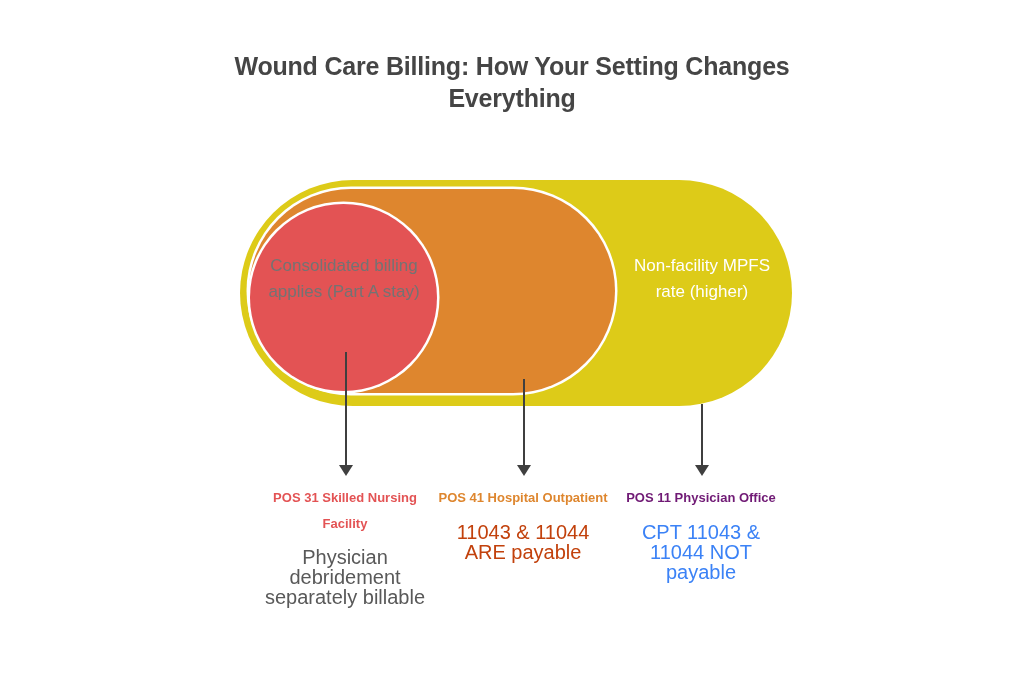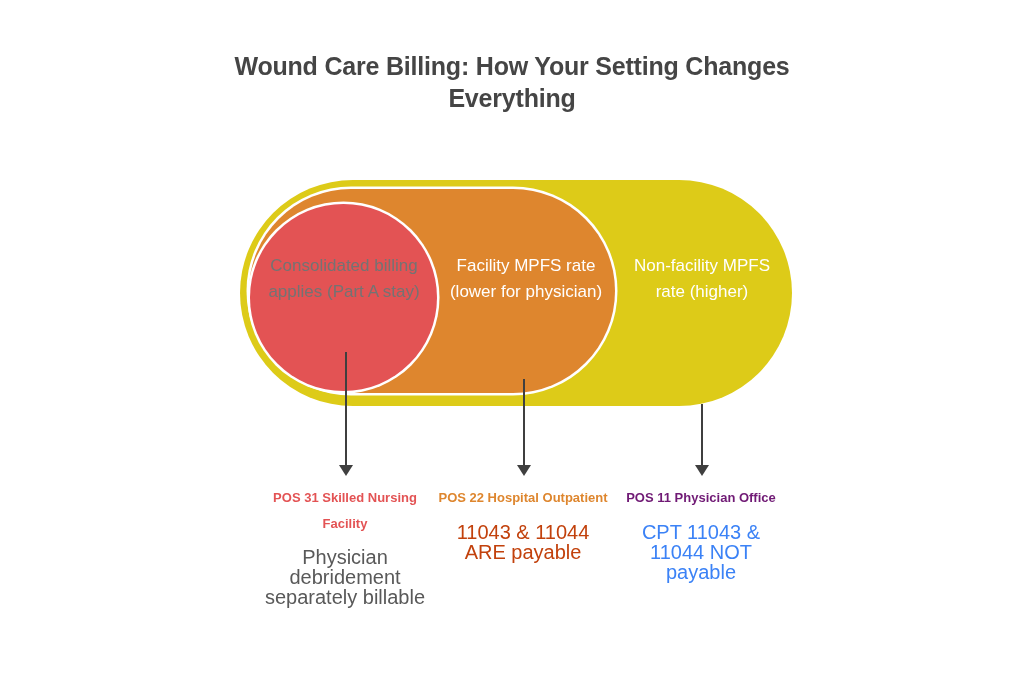--- a/index.html
+++ b/index.html
@@ -139,39 +139,38 @@
 
   <div id="title" style="color: rgb(69, 69, 69);">Wound Care Billing: How Your Setting Changes Everything</div>
 
   <div id="diagram">
 
     <div class="pill-outer" style="background: rgb(221, 203, 24);"></div>
     <div class="pill-mid" style="background: rgb(222, 134, 46);"></div>
     <div class="circle-inner" style="background: rgb(227, 83, 84);"></div>
 
     <div class="zone-label zone-label-inner" style="color: #737373;">Consolidated billing applies (Part A stay)</div>
-    <div class="zone-label zone-label-mid" style="color: rgb(255, 255, 255);">Facility MPFS rate (lower for physician)</div>
     <div class="zone-label zone-label-outer" style="color: rgb(255, 255, 255);">Non-facility MPFS rate (higher)</div>
 
     <div class="arrow-line arrow1-line" style="background: rgb(63, 63, 63);"></div>
     <div class="arrow-head arrow1-head" style="border-top-color: rgb(63, 63, 63);"></div>
     <div class="arrow-line arrow2-line" style="background: rgb(63, 63, 63);"></div>
     <div class="arrow-head arrow2-head" style="border-top-color: rgb(63, 63, 63);"></div>
     <div class="arrow-line arrow3-line" style="background: rgb(63, 63, 63);"></div>
     <div class="arrow-head arrow3-head" style="border-top-color: rgb(63, 63, 63);"></div>
 
   </div>
 
   <div class="col col-1">
     <div class="col-heading" style="color: rgb(227, 83, 84);">POS 31 Skilled Nursing Facility</div>
     <div class="col-caption" style="color: rgb(89, 89, 89);">Physician debridement separately billable</div>
   </div>
 
   <div class="col col-2">
-    <div class="col-heading" style="color: rgb(222, 134, 46);">POS 22 Hospital Outpatient</div>
+    <div class="col-heading" style="color: rgb(222, 134, 46);">POS 41 Hospital Outpatient</div>
     <div class="col-caption" style="color: #c2410c;">11043 &amp; 11044 ARE payable</div>
   </div>
 
   <div class="col col-3">
     <div class="col-heading" style="color: #701a75;">POS 11 Physician Office</div>
     <div class="col-caption" style="color: #3b82f6;">CPT 11043 &amp; 11044 NOT payable</div>
   </div>
 
 </div>
 

